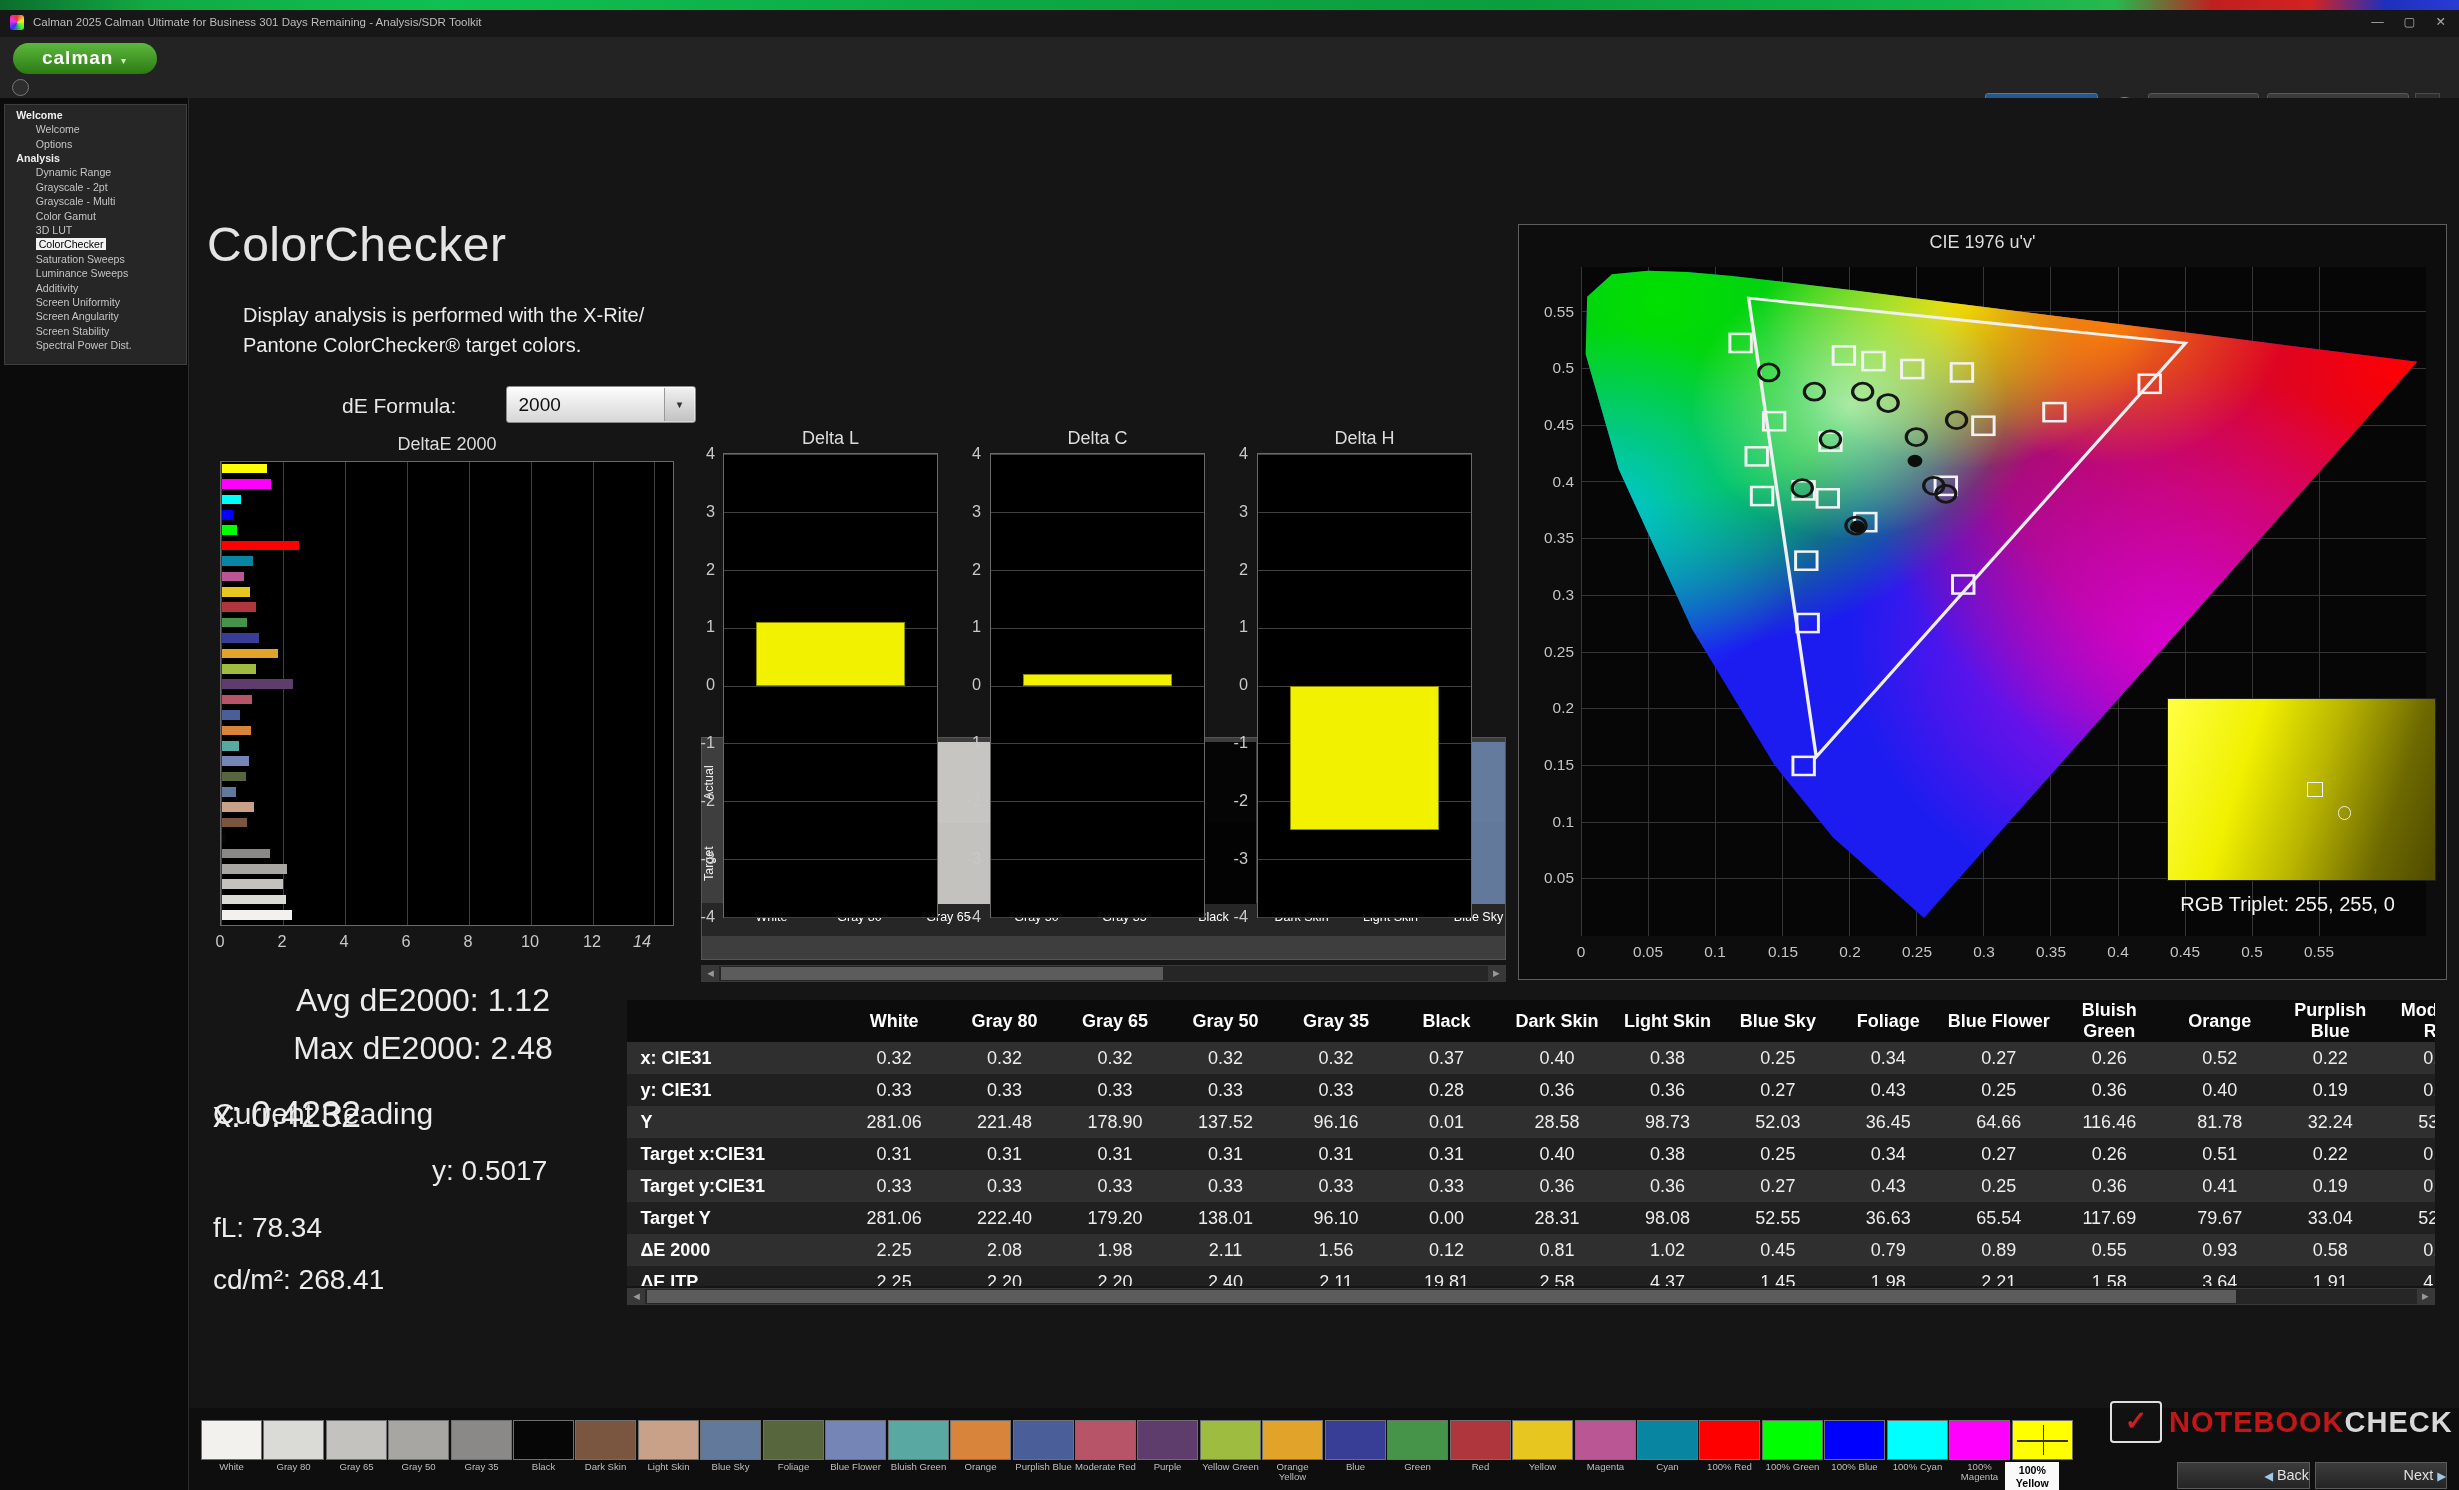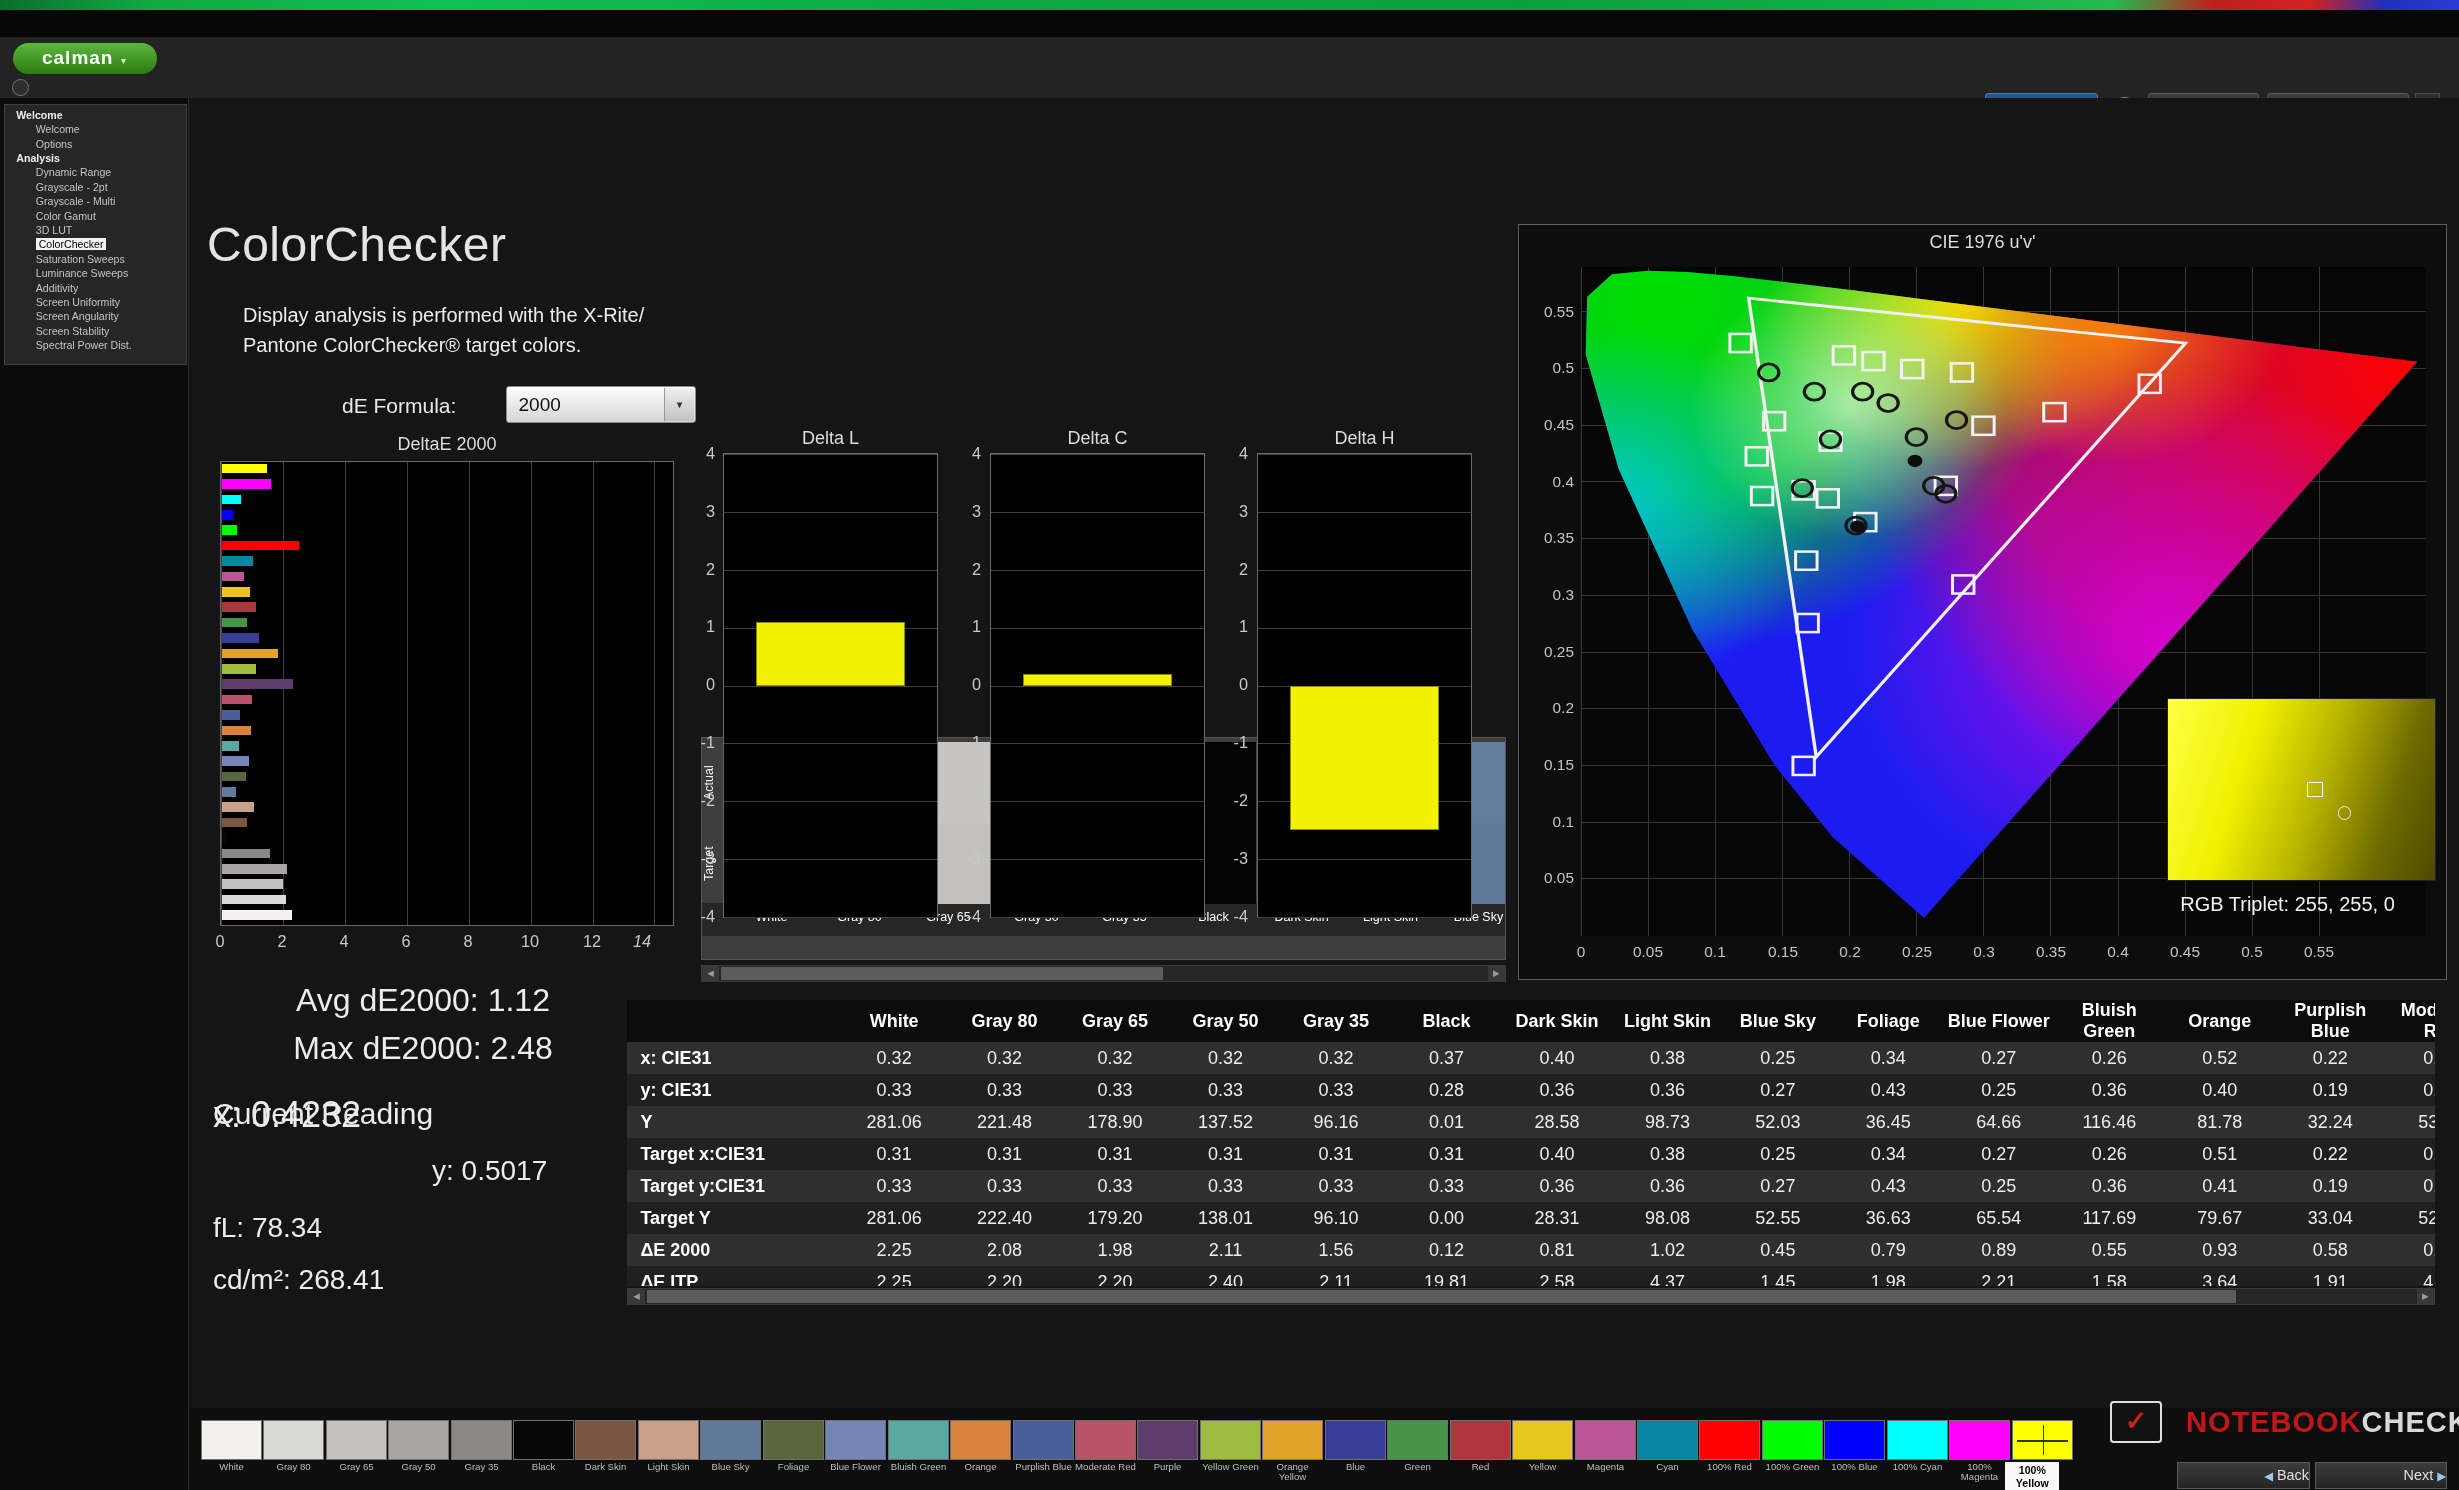--- a/index.html
+++ b/index.html
@@ -119,34 +119,41 @@
   .pcell{position:absolute;top:1420px;width:61px;}
   .psw{position:relative;height:40px;border:1px solid #6f6f6f;box-sizing:border-box;}
   .plab{margin-top:1.9px;font-size:9.6px;line-height:10.6px;color:#bdbdbd;text-align:center;min-height:21px;}
   .plab.hl{background:#fafafa;color:#000;font-weight:bold;font-size:10.6px;line-height:13.4px;position:relative;z-index:6;width:54px;margin-left:-6.7px;padding:1.9px 0;}
   .cx-h{position:absolute;left:3.8px;right:3.8px;top:50%;height:1.9px;background:#333;}
   .cx-v{position:absolute;top:3.8px;bottom:3.8px;left:50%;width:1.9px;background:#333;}
   
   #wm{position:absolute;left:2110px;top:1401px;display:flex;align-items:center;z-index:9;}
   #wm-icon{width:48px;height:38px;border:2.9px solid #e0e0e0;border-radius:3.8px;background:rgba(20,20,20,.55);
     color:#cf1f1f;font-size:27px;font-weight:bold;text-align:center;line-height:37px;}
-  #wm-1{color:#c01818;font-size:29px;font-weight:bold;margin-left:24px;letter-spacing:1px;}
+  #wm-1{color:#c01818;font-size:29px;font-weight:bold;margin-left:7px;letter-spacing:1px;}
   #wm-2{color:#d8d8d8;font-size:29px;font-weight:bold;letter-spacing:1px;}
   .navbtn{position:absolute;top:1462px;height:27px;background:linear-gradient(180deg,#3c3c3c,#242424);
     border:1px solid #5a5a5a;color:#e0e0e0;font-size:14.4px;text-align:right;line-height:25px;box-sizing:border-box;z-index:9;}
   #btn-back{left:2177px;width:133px;}
   #btn-next{left:2315px;width:132px;}
   .nav-arrow{color:#9ec8e8;font-size:11.5px;}
 </style>
 </head>
 <body>
 
 <div id="root">
   <div id="rainbow"></div>
 
+  <div id="titlebar">
+    <span id="app-icon"></span>
+    <span id="window-title">Calman 2025 Calman Ultimate for Business 301 Days Remaining  - Analysis/SDR Toolkit</span>
+    <span class="winbtn" id="btn-min">—</span>
+    <span class="winbtn" id="btn-max">▢</span>
+    <span class="winbtn" id="btn-close">✕</span>
+  </div>
 
   <div id="toolbar">
     <div id="logo"><span>calman</span><span class="caret">▼</span></div>
     <div id="menu-dot"></div>
     <div id="sdr-title">SDR Toolkit</div>
     <div id="collapse">◀</div>
     <div id="tab">History 1</div>
     <div id="tab-add">+</div>
     <div id="meter">
       <div>X-Rite i1Pro 2</div>

